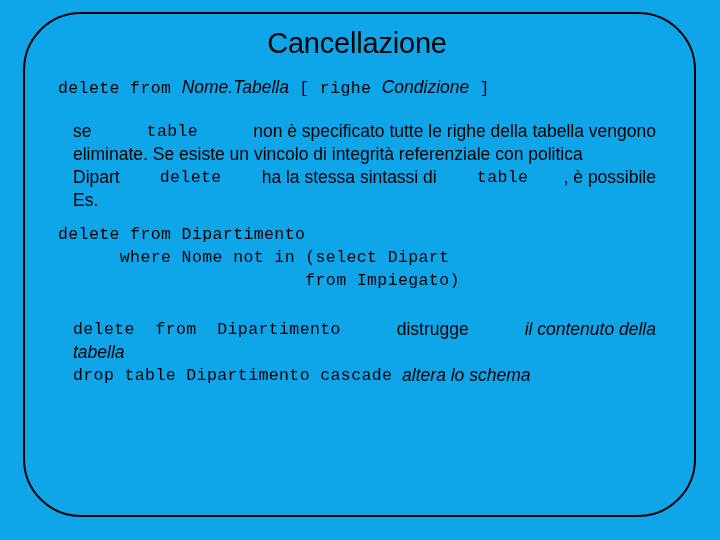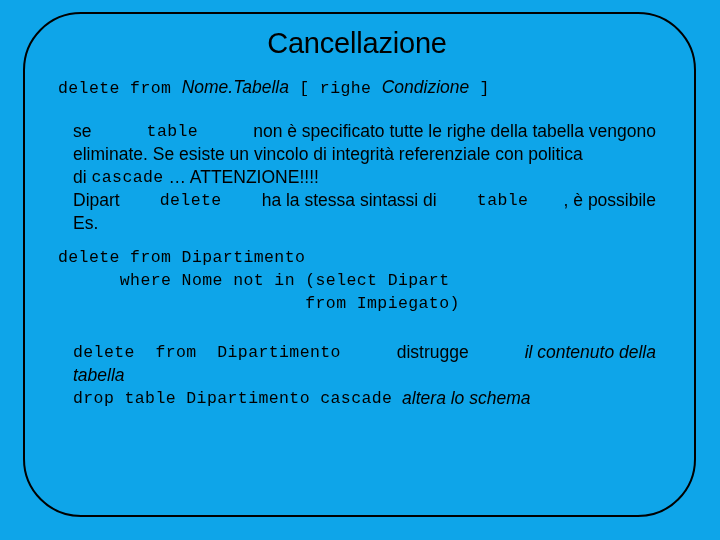--- a/index.html
+++ b/index.html
@@ -110,21 +110,20 @@
     <div class="title">Cancellazione</div>
 
     <div class="syntax-row"><span class="mono">delete from </span><span class="ital">Nome.Tabella</span><span class="mono"> [ righe </span><span class="ital">Condizione</span><span class="mono"> ]</span></div>
 
     <div class="gap-md"></div>
 
     <div class="jrow"><span>se </span><span class="mono">table</span><span> non è specificato tutte le righe della tabella vengono</span></div>
 
     <div class="jrow"><span>eliminate. Se esiste un vincolo di integrità referenziale con politica</span></div>
 
-    <div class="jrow nospread"><span>di </span><span class="mono">cascade</span><span> … ATTENZIONE!!!!</span></div>
 
     <div class="jrow"><span>Dipart </span><span class="mono">delete</span><span> ha la stessa sintassi di </span><span class="mono">table</span><span>, è possibile</span></div>
 
 
     <div class="jrow nospread"><span>Es.</span></div>
 
     <div class="gap-sm"></div>
 
     <div class="code">delete from Dipartimento</div>
     <div class="code">      where Nome not in (select Dipart</div>

